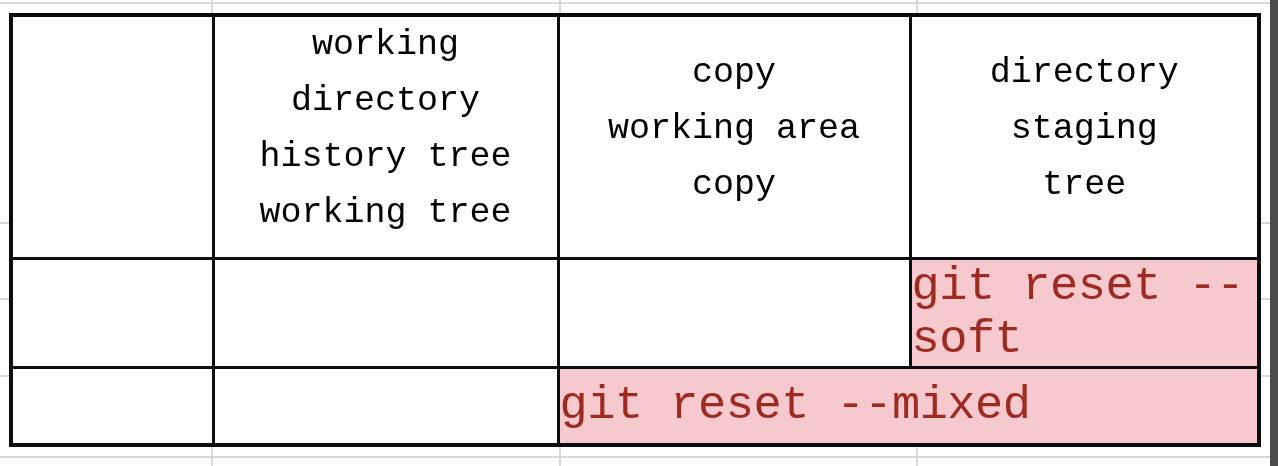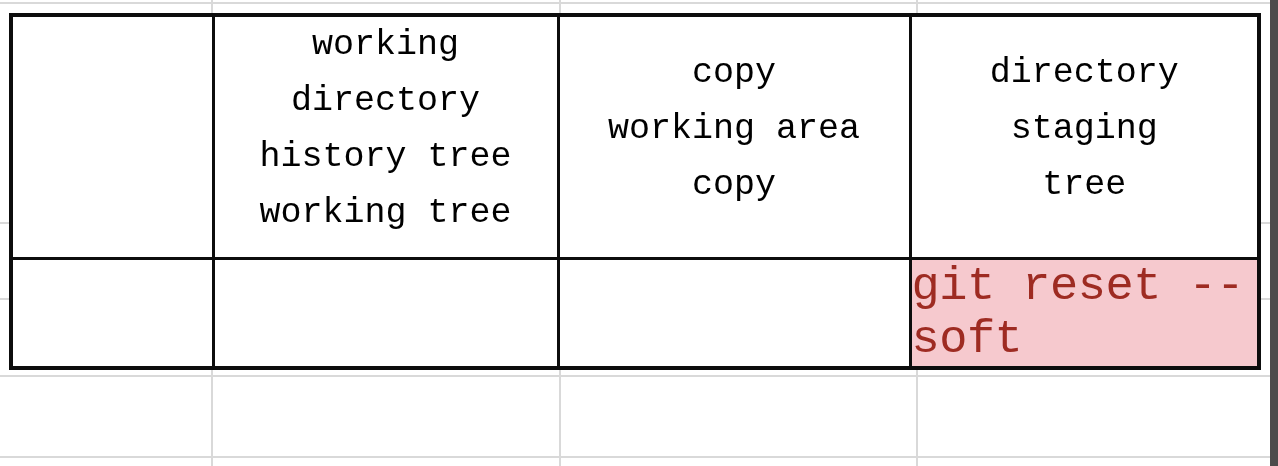--- a/index.html
+++ b/index.html
@@ -126,18 +126,23 @@
       </td>
     </tr>
 
     <tr class="r-soft">
       <td></td>
       <td></td>
       <td></td>
       <td class="cmd-cell">git reset --soft</td>
     </tr>
 
+    <tr class="r-mixed">
+      <td></td>
+      <td></td>
+      <td class="cmd-cell" colspan="2">git reset --mixed</td>
+    </tr>
 
   </tbody>
     </table>
 
   <div class="window-edge"></div>
 </div>
 
 </body></html>

